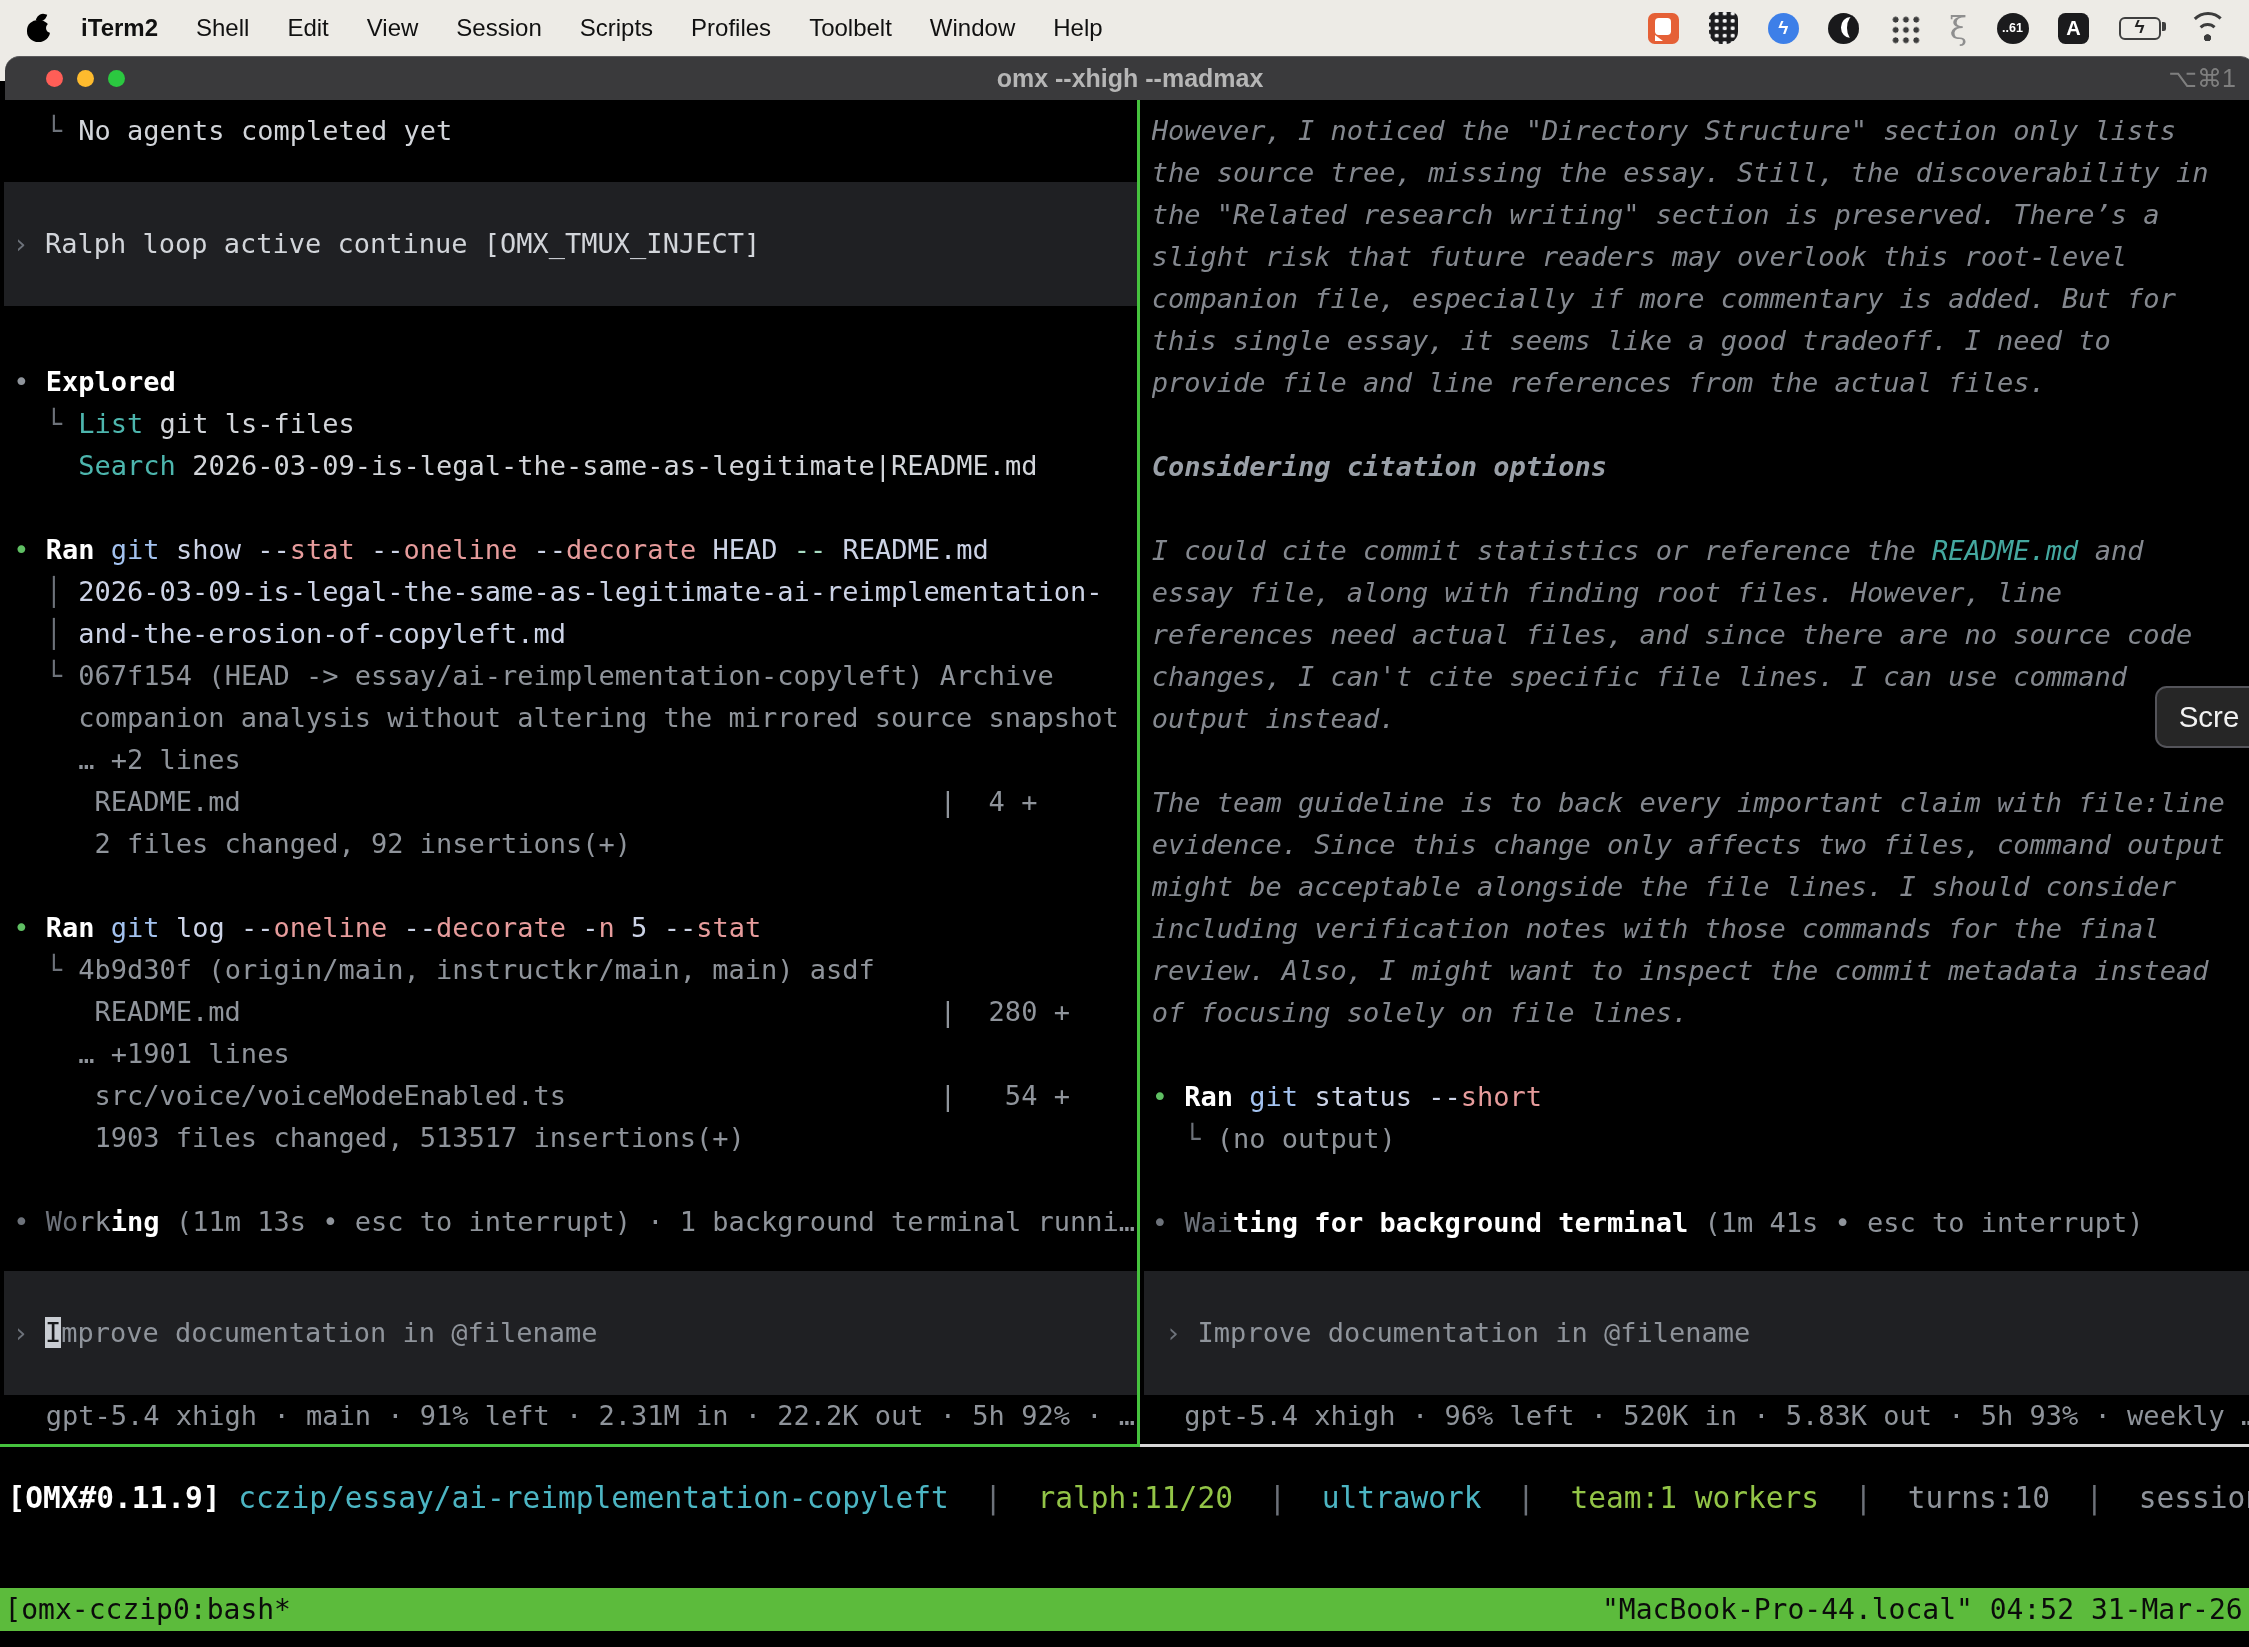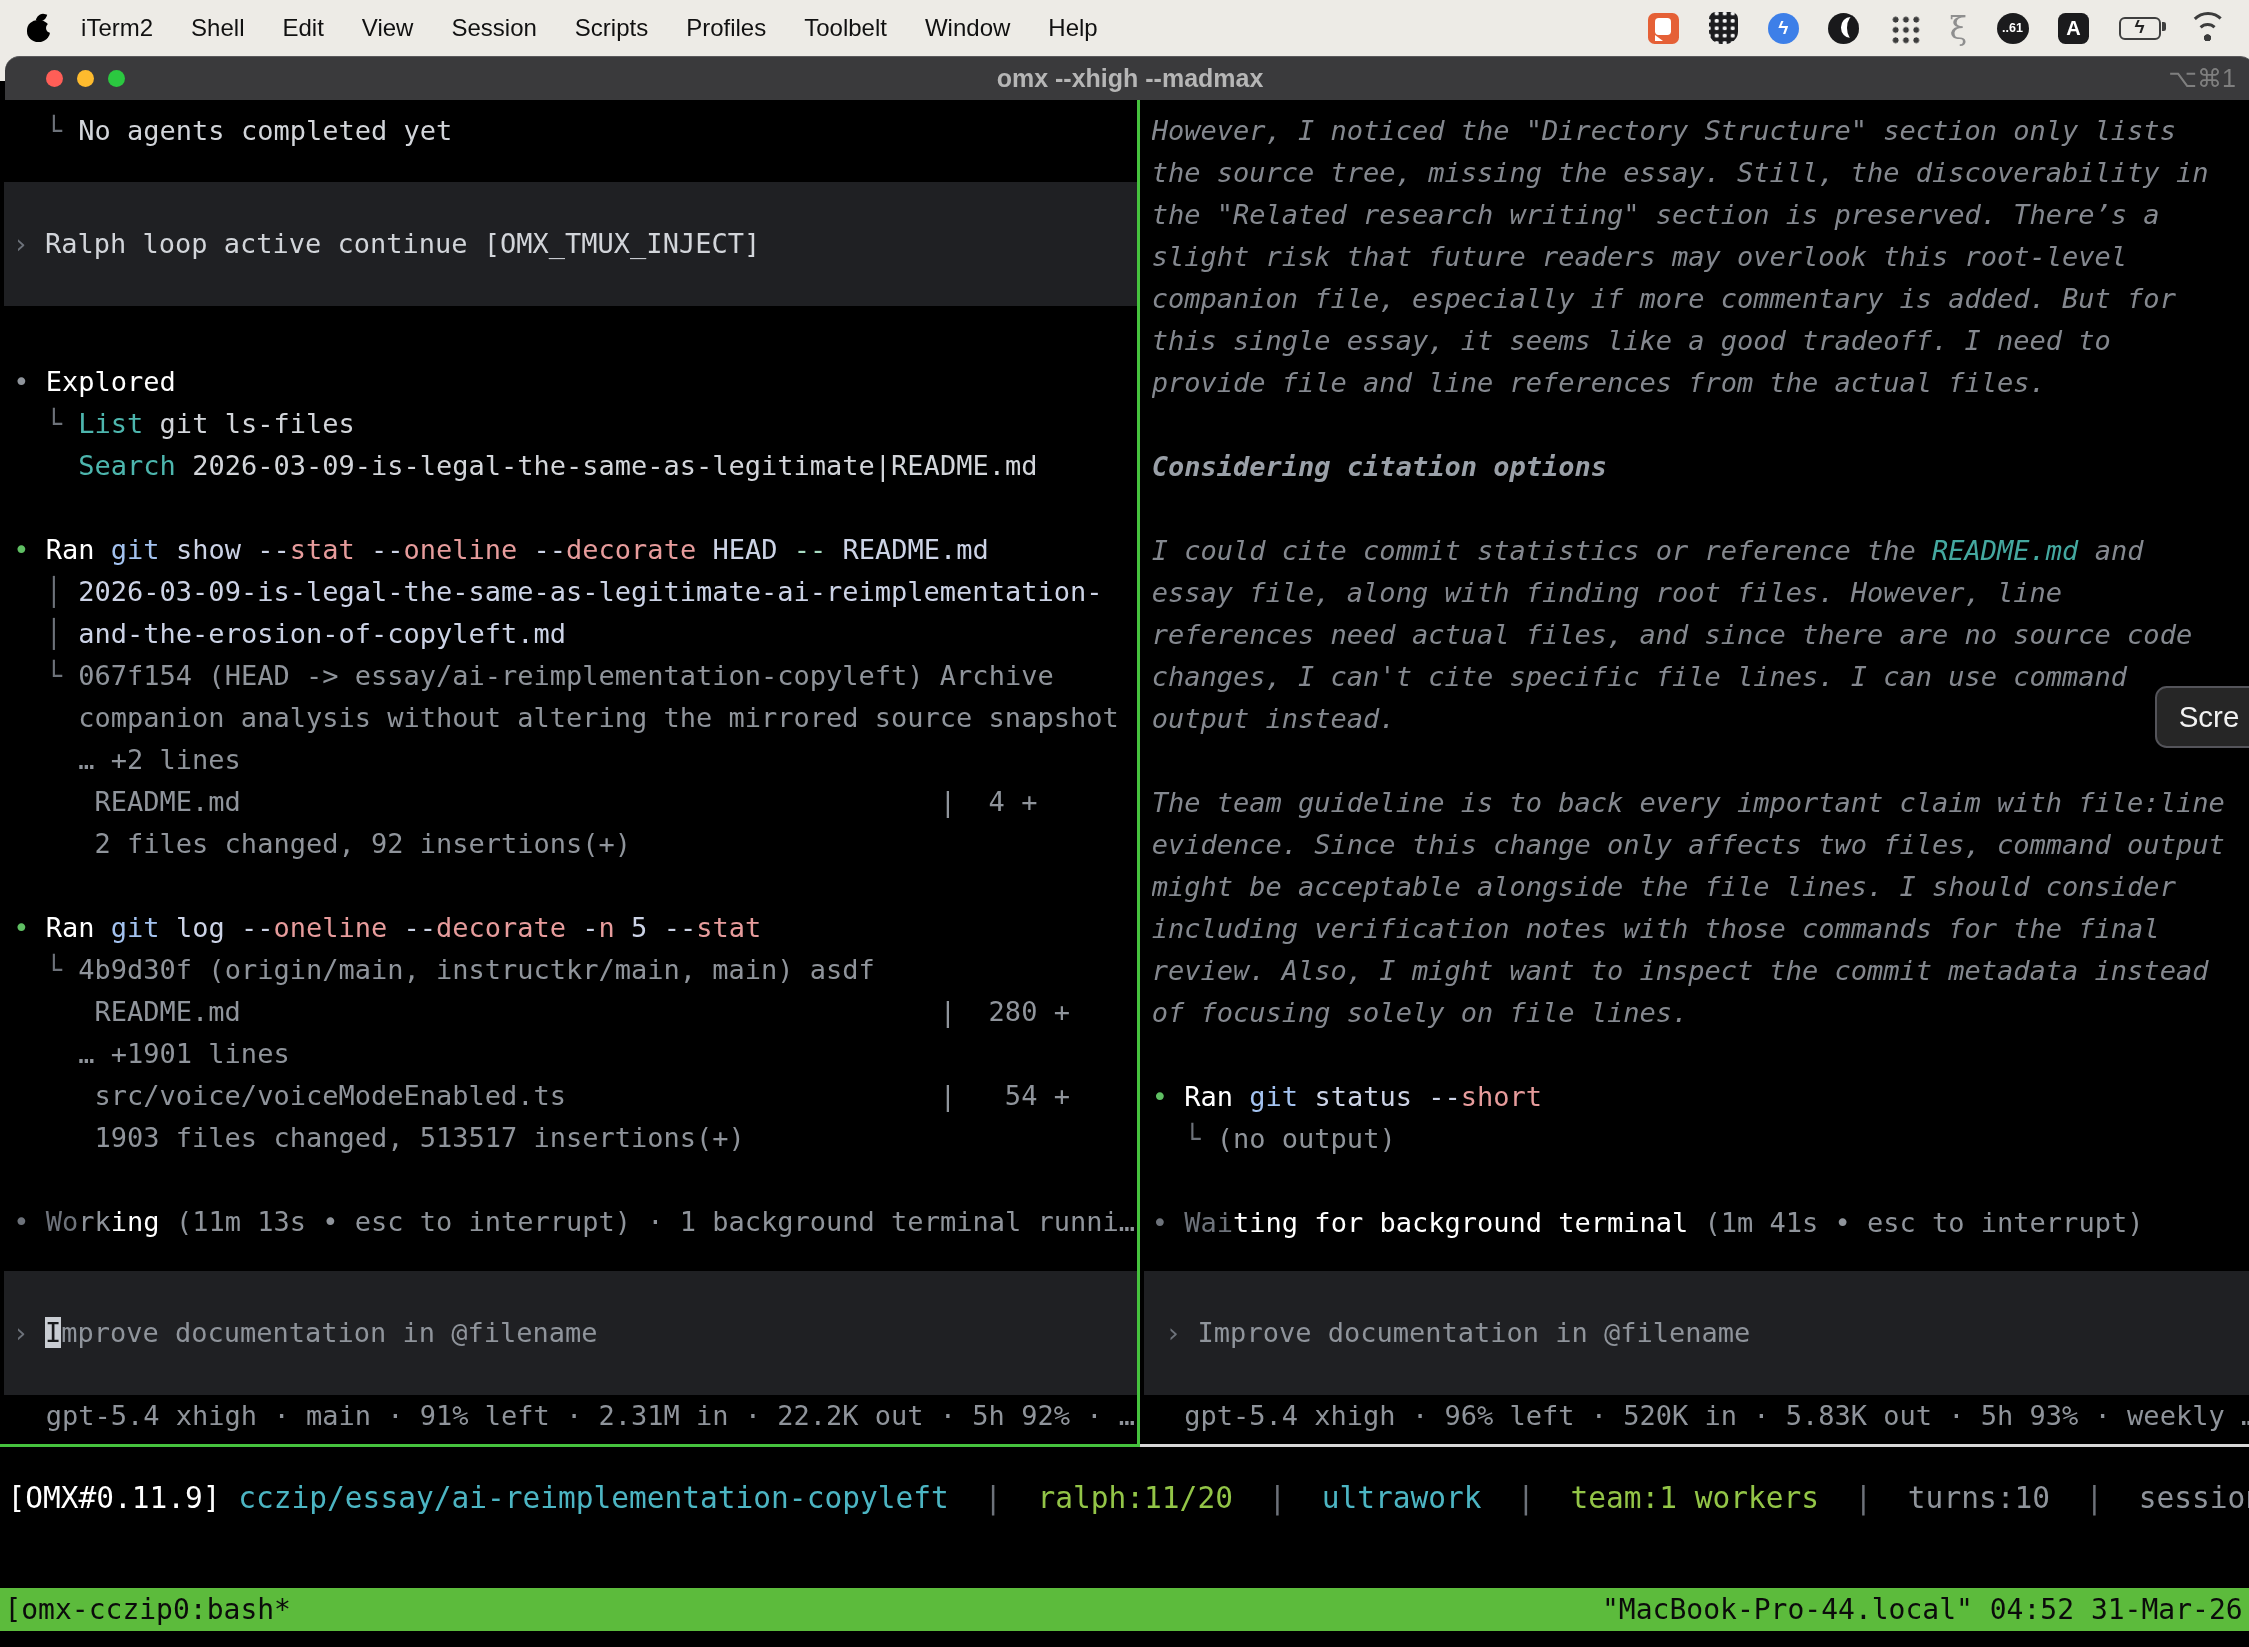--- a/index.html
+++ b/index.html
@@ -8,21 +8,21 @@
   
   .menubar{position:absolute;top:0;left:0;width:100%;height:56px;background:#edebe6;
            display:flex;align-items:center;font-family:"Liberation Sans",sans-serif;
            font-size:24px;color:#111;z-index:5;}
   .menubar .apple{width:25px;height:28px;position:relative;margin:0 29.5px 0 26.6px;}
   .apple-body{position:absolute;left:0;top:5.9px;width:23.6px;height:22px;background:#000;border-radius:46% 46% 48% 48%;}
   .apple-leaf{position:absolute;left:10.3px;top:-1.5px;width:8.9px;height:8.9px;background:#000;border-radius:80% 0 80% 0;transform:rotate(20deg);}
   .apple-bite{position:absolute;right:-5.2px;top:8.9px;width:10.3px;height:10.3px;background:#edebe6;border-radius:50%;}
   .menu-items{display:flex;gap:38px;}
   .menu-item{cursor:default;}
-  .menu-item.app{font-weight:400;}
+  .menu-item.app{font-weight:700;}
   .status-icons{margin-left:auto;display:flex;align-items:center;gap:29.5px;padding-right:25px;}
   .mi{display:inline-flex;align-items:center;justify-content:center;position:relative;}
   .icon-screenshot{width:31px;height:31px;background:#e56036;border-radius:6.6px;position:relative;}
   .icon-screenshot::after{content:"";position:absolute;left:6.6px;top:5.2px;width:16px;height:17.7px;background:#fff;border-radius:3.7px;}
   .icon-screenshot::before{content:"";position:absolute;left:6.6px;bottom:2.2px;width:0;height:0;border-left:8.9px solid #fff;border-top:6.6px solid transparent;z-index:1;}
   .icon-keypad{width:29.5px;height:32px;background-color:#1d1d1f;border-radius:6.6px 6.6px 12.5px 12.5px;
                background-image:radial-gradient(#f2f2f2 1.9px, transparent 2.4px);
                background-size:8px 7.4px;background-position:3.7px 5.2px;}
   .icon-appbadge{width:31px;height:31px;background:#3d7fe8;border-radius:50%;color:#fff;font-size:19px;font-weight:700;}
   .icon-crescent{width:31px;height:31px;background:#19191b;border-radius:50%;position:relative;overflow:hidden;}
@@ -57,21 +57,21 @@
   .pane-right{left:1140px;width:1110px;padding-left:11.8px;}
   .vdivider{position:absolute;left:1137px;top:0;width:3px;height:1347px;background:#46c23e;}
   .hline-left{position:absolute;left:0;top:1344px;width:1140px;height:3px;background:#46c23e;}
   .hline-right{position:absolute;left:1140px;top:1344px;width:1110px;height:3px;background:#d8d8d8;}
   .tl{height:42px;line-height:42px;font-size:27px;white-space:pre;overflow:hidden;}
   .sp{width:100%;}
   .inbox{height:124px;background:#1f2023;margin-left:-8.9px;display:flex;align-items:center;
          padding-left:8px;box-sizing:border-box;}
   .pane-right .inbox{margin-left:-7.4px;padding-left:20.7px;}
   
-  .s-w{color:#d2d5da;} .s-wb{color:#ffffff;font-weight:400;}
+  .s-w{color:#d2d5da;} .s-wb{color:#ffffff;font-weight:700;}
   .s-g{color:#8f949b;} .s-dim{color:#6d727a;}
   .s-blue{color:#a3c2ef;} .s-lav{color:#ccd3e6;}
   .s-sal{color:#e79c9c;} .s-mint{color:#a9ddc3;}
   .s-teal{color:#4db6ae;} .s-cyan{color:#4cb5c3;}
   .s-grn{color:#93c547;} .s-gb{color:#5fbf63;}
   .s-cur{background:#c9cdd3;color:#17181a;}
   .s-it{color:#84888f;font-style:italic;}
   .s-itb{color:#9aa0a8;font-style:italic;font-weight:700;}
   .s-itteal{color:#44a8a0;font-style:italic;}
   

